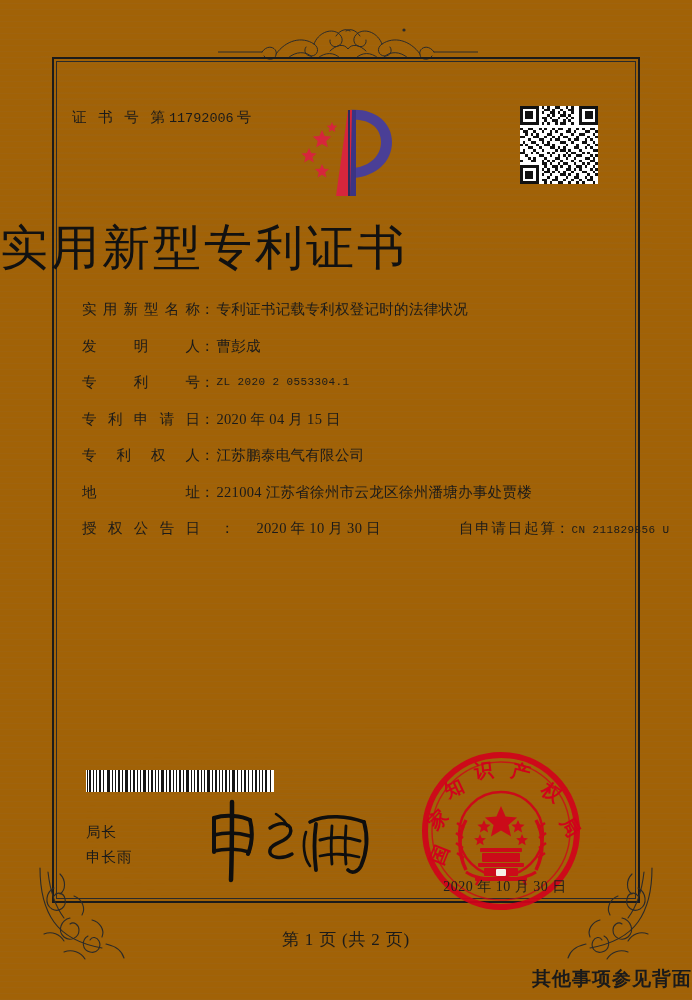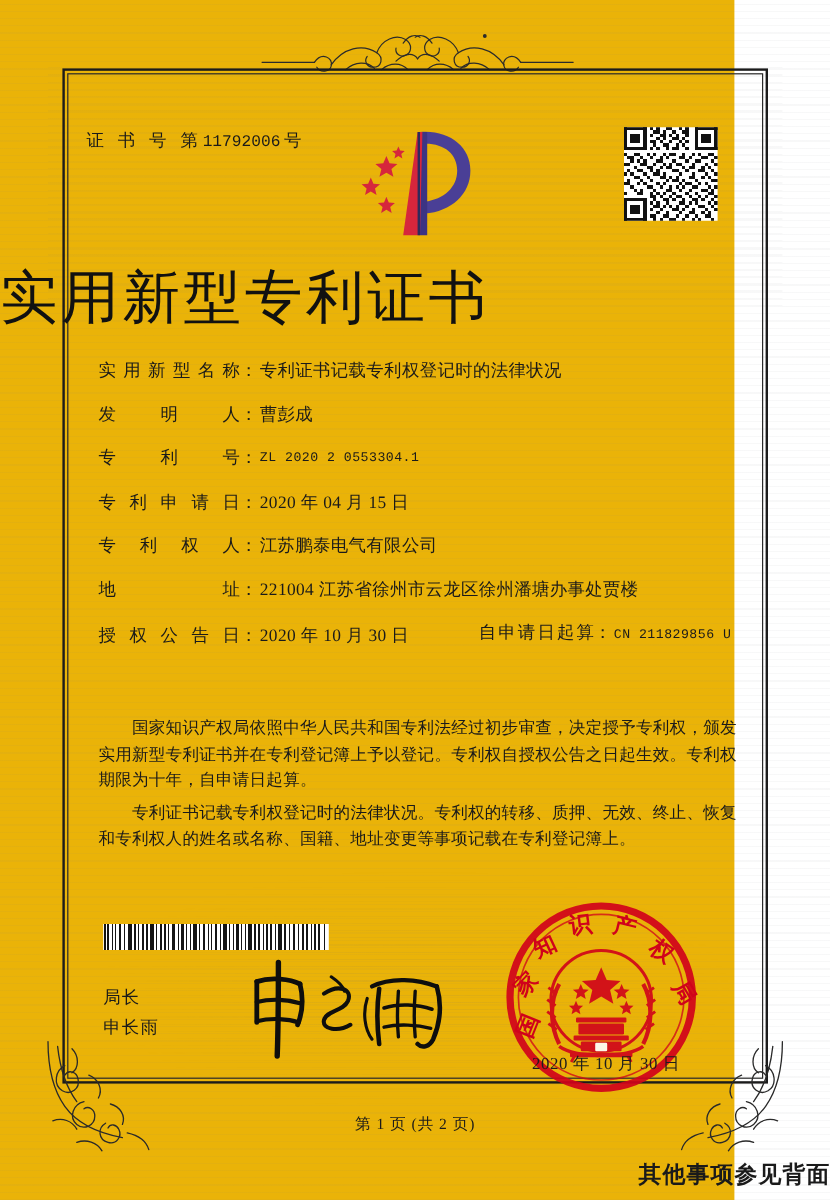--- a/index.html
+++ b/index.html
@@ -13,22 +13,22 @@
     position: relative;
     overflow: hidden;
     font-family: "Liberation Serif", "DejaVu Serif", serif;
     color: #1a1a1a;
   }
 
   
   .page {
     position: absolute;
     left: 0; top: 0;
-    width: 612px; height: 1000px;
-    background: #eab308;
+    width: 692px; height: 1000px;
+    background: #a16207;
   }
   
   .guilloche {
     position: absolute;
     left: 0; top: 0;
     width: 692px; height: 1000px;
     background-image:
       repeating-linear-gradient(
         0deg,
         rgba(120,125,130,0.055) 0px,
@@ -137,21 +137,21 @@
   }
 
   
   .fields {
     position: absolute;
     left: 82px; top: 300px;
     width: 540px;
   }
   .field-row {
     display: flex;
-    align-items: flex-end;
+    align-items: flex-start;
     margin-bottom: 17.5px;
     font-size: 14.5px;
     line-height: 19px;
     white-space: nowrap;
   }
   .field-label {
     display: inline-block;
     width: 118px;
     flex: 0 0 118px;
     text-align: justify;
@@ -164,20 +164,21 @@
   .field-value {
     letter-spacing: 0.3px;
   }
   .field-value.mono {
     font-family: Liberation Mono, monospace;
     font-size: 11px;
     letter-spacing: 0.4px;
   }
   .field-row.double {
     justify-content: flex-start;
+    gap: 20px;
   }
   .field-second {
     display: flex;
     align-items: baseline;
     margin-left: 58px;
   }
   .field-second .field-label {
     width: 96px;
     flex: 0 0 96px;
   }
@@ -235,21 +236,21 @@
     letter-spacing: 0.5px;
     white-space: nowrap;
   }
 
   
   .page-num {
     position: absolute;
     left: 0; top: 928px;
     width: 692px;
     text-align: center;
-    font-size: 13px;
+    font-size: 17px;
     letter-spacing: 0.8px;
   }
   .back-note {
     position: absolute;
     left: 0; top: 966px;
     width: 692px;
     text-align: right;
     font-size: 19px;
     letter-spacing: 1px;
     font-weight: 600;
@@ -607,24 +608,20 @@
       <span class="field-value">2020 年 10 月 30 日</span>
       <span class="field-second">
         <span class="field-label">自申请日起算</span>
         <span class="field-colon">：</span>
         <span class="field-value mono">CN 211829856 U</span>
       </span>
     </div>
 
   </div>
 
-  <div class="body-text">
-    <p>国家知识产权局依照中华人民共和国专利法经过初步审查，决定授予专利权，颁发实用新型专利证书并在专利登记簿上予以登记。专利权自授权公告之日起生效。专利权期限为十年，自申请日起算。</p>
-    <p>专利证书记载专利权登记时的法律状况。专利权的转移、质押、无效、终止、恢复和专利权人的姓名或名称、国籍、地址变更等事项记载在专利登记簿上。</p>
-  </div>
 
   <svg class="barcode" viewBox="0 0 188 22" shape-rendering="crispEdges">
     <rect width="188" height="22" fill="#ffffff"></rect>
     <g fill="#141414">
       <rect x="1" y="0" width="1" height="22"></rect>
         <rect x="3" y="0" width="2" height="22"></rect>
       <rect x="7" y="0" width="1" height="22"></rect>
         <rect x="10" y="0" width="1" height="22"></rect>
       <rect x="13" y="0" width="2" height="22"></rect>
         <rect x="17" y="0" width="1" height="22"></rect>

